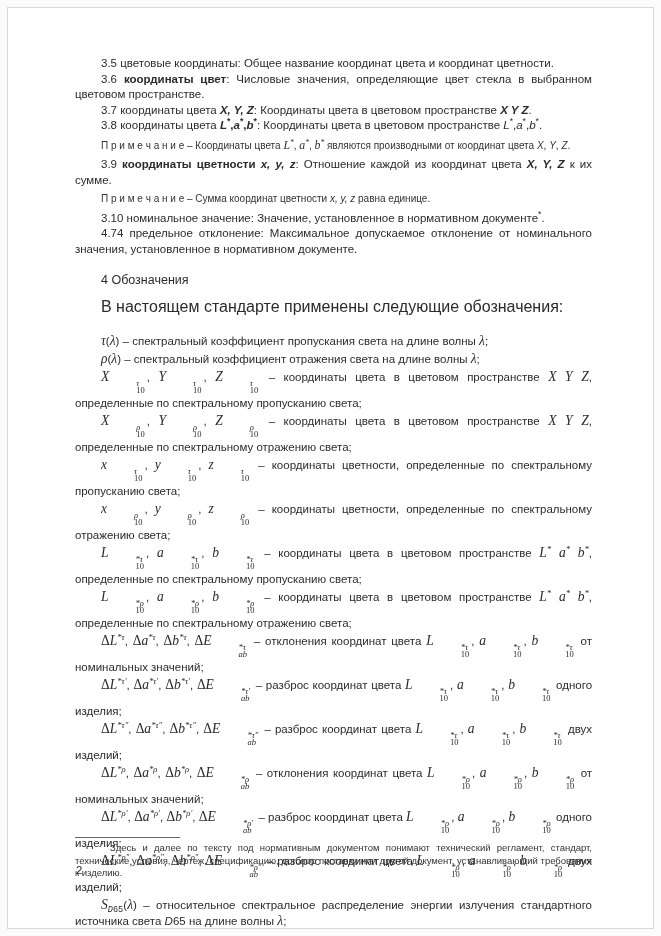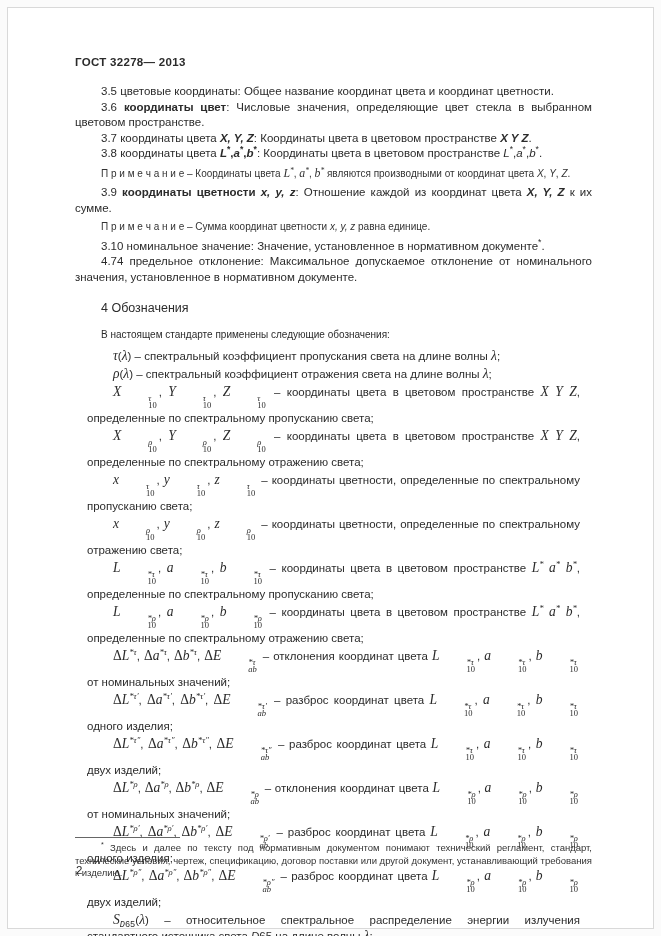--- a/index.html
+++ b/index.html
@@ -4,43 +4,42 @@
 <style>
   *{box-sizing:border-box}
   html,body{margin:0;padding:0}
   body{width:661px;height:936px;position:relative;background:#fbfbfb;font-family:"Liberation Sans",sans-serif;color:#2b2b2b}
   .frame{position:absolute;left:7px;top:7px;right:7px;bottom:7px;border:1px solid #d9d9d9;background:#fff}
   .content{position:absolute;left:75px;top:56px;width:517px}
   .doc-header{font-weight:bold;font-size:11.5px;letter-spacing:.3px;margin-bottom:16px}
   .para{font-size:11.5px;line-height:15.5px;text-align:justify;text-indent:26px}
   .note{font-size:10px;line-height:12.5px;text-indent:26px;margin:5px 0;text-align:justify;color:#333}
   .h4{font-size:12.5px;font-weight:normal;text-indent:26px;margin:16px 0 12px}
-  .intro{font-size:10px;line-height:15.5px;text-indent:26px;margin-bottom:5px}
-  .def{font-size:11.5px;line-height:16px;text-align:justify;text-indent:26px;margin:2px 12px}
+  .intro{font-size:16px;line-height:15.5px;text-indent:26px;margin-bottom:18px}
+  .def{font-size:11.5px;line-height:16px;text-align:justify;text-indent:26px;margin:2px 0}
   .m{font-family:"Liberation Serif",serif;font-style:italic;font-size:1.18em}
   .mu{font-family:"Liberation Serif",serif;font-size:1.18em}
   sup,sub{font-size:0.75em;line-height:0}
   sup.sm,sub.sm{font-family:"Liberation Serif",serif;font-style:italic}
   sub.sr{font-family:Liberation Mono, monospace;font-style:normal}
   .ss{display:inline-flex;flex-direction:column;align-items:flex-start;vertical-align:-5px;font-family:"Liberation Serif",serif;font-size:8.5px;line-height:7.5px;margin:0 2px 0 1px}
   .ss span{display:block}
   .ss span:first-child{font-style:italic}
   .ss .i{font-style:italic}
   .footnote-area{position:absolute;left:75px;top:837px;width:517px}
   .fn-rule{width:105px;border-top:1px solid #666;margin-bottom:4px}
   .footnote{font-size:9.5px;line-height:12.5px;text-align:justify;text-indent:26px;color:#333}
   .page-num{position:absolute;left:76px;top:864px;font-size:11.5px}
 </style>
 </head>
 <body>
 
 <div class="frame"></div>
 
 <div class="content">
-  <div class="doc-header">ГОСТ 32278— 2013</div>
 
   <div class="para">3.5 цветовые координаты: Общее название координат цвета и координат цветности.</div>
   <div class="para">3.6 <b>координаты цвет</b>: Числовые значения, определяющие цвет стекла в выбранном цветовом пространстве.</div>
   <div class="para">3.7 координаты цвета <b><i>X, Y, Z</i></b>: Координаты цвета в цветовом пространстве <b><i>X Y Z</i></b>.</div>
   <div class="para">3.8 координаты цвета <b><i>L</i><sup>*</sup>,<i>a</i><sup>*</sup>,<i>b</i><sup>*</sup></b>: Координаты цвета в цветовом пространстве <i>L</i><sup>*</sup>,<i>a</i><sup>*</sup>,<i>b</i><sup>*</sup>.</div>
   <div class="note">П р и м е ч а н и е  – Координаты цвета <i class="m">L</i><sup class="sm">*</sup>, <i class="m">a</i><sup class="sm">*</sup>, <i class="m">b</i><sup class="sm">*</sup> являются производными от координат цвета <i>X</i>,  <i>Y</i>,  <i>Z</i>.</div>
   <div class="para">3.9 <b>координаты цветности <i>x, y, z</i></b>: Отношение каждой из координат цвета <b><i>X, Y, Z</i></b> к их сумме.</div>
   <div class="note">П р и м е ч а н и е  – Сумма координат цветности <i>x, y, z</i> равна единице.</div>
   <div class="para">3.10 номинальное значение: Значение, установленное в нормативном документе<sup>*</sup>.</div>
   <div class="para">4.74 предельное отклонение: Максимальное допускаемое отклонение от номинального значения, установленное в нормативном документе.</div>

